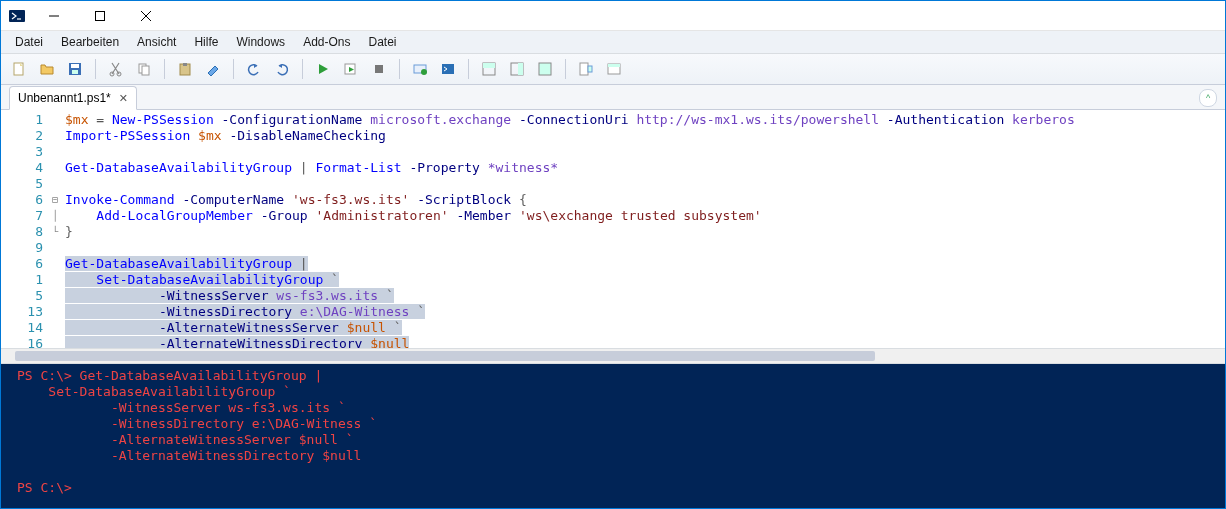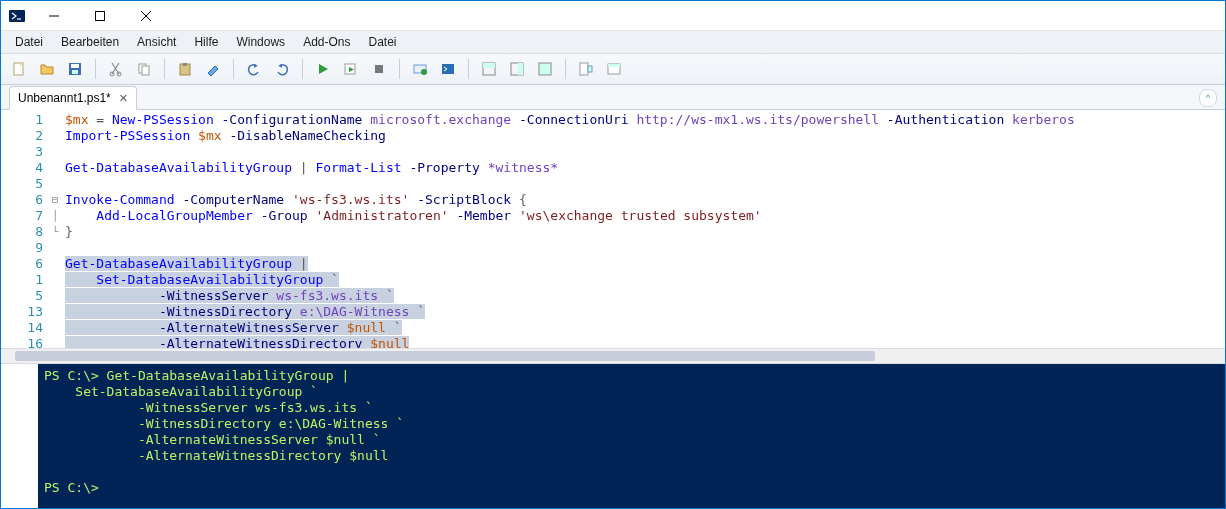--- a/index.html
+++ b/index.html
@@ -183,28 +183,27 @@
     position:absolute;
     left: 14px; top:2px;
     width: 860px; height:10px;
     background:#c7cdda;
     border-radius:2px;
   }
   
   .console {
     height: 136px;
     background: #012456;
-    color: #bef264;
+    color: #ef4444;
     font-family: Consolas, "Lucida Console", monospace;
     font-size: 13px;
     line-height: 16px;
-    padding: 4px 6px;
+    padding: 4px 16px;
     white-space: pre;
     overflow: hidden;
-    margin-left: 37px;
   }
 </style>
 </head>
 <body>
 
 <div class="window">
 
   <div class="titlebar">
     <span class="app-icon">
       <svg width="16" height="16" viewBox="0 0 16 16">

